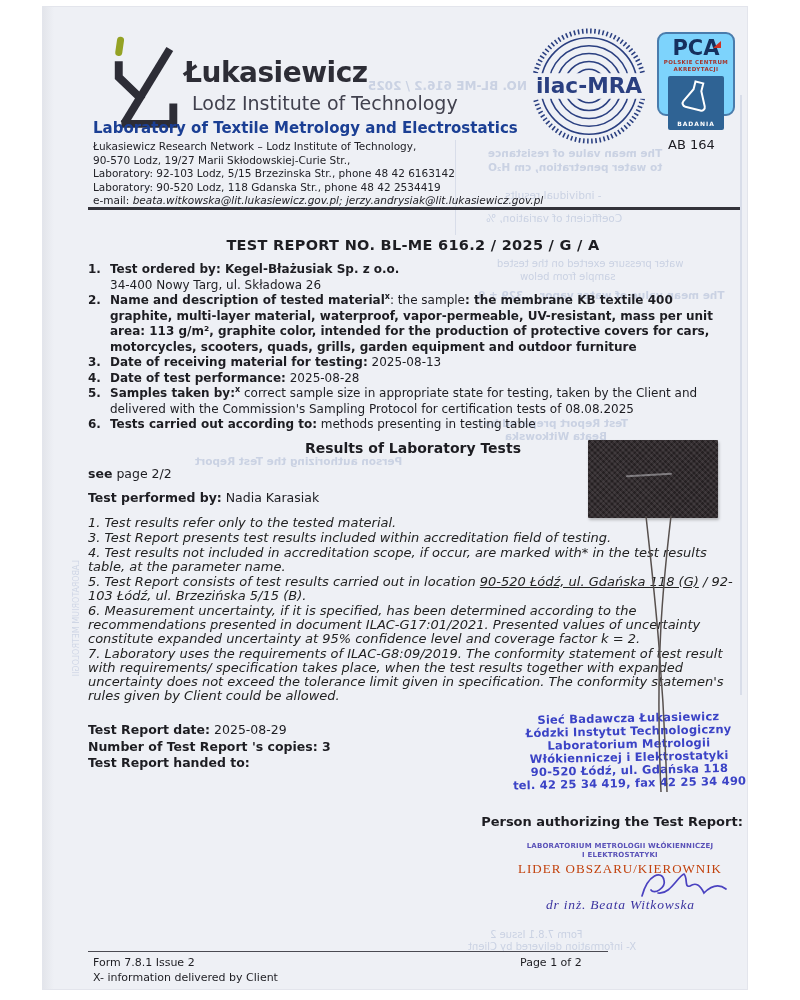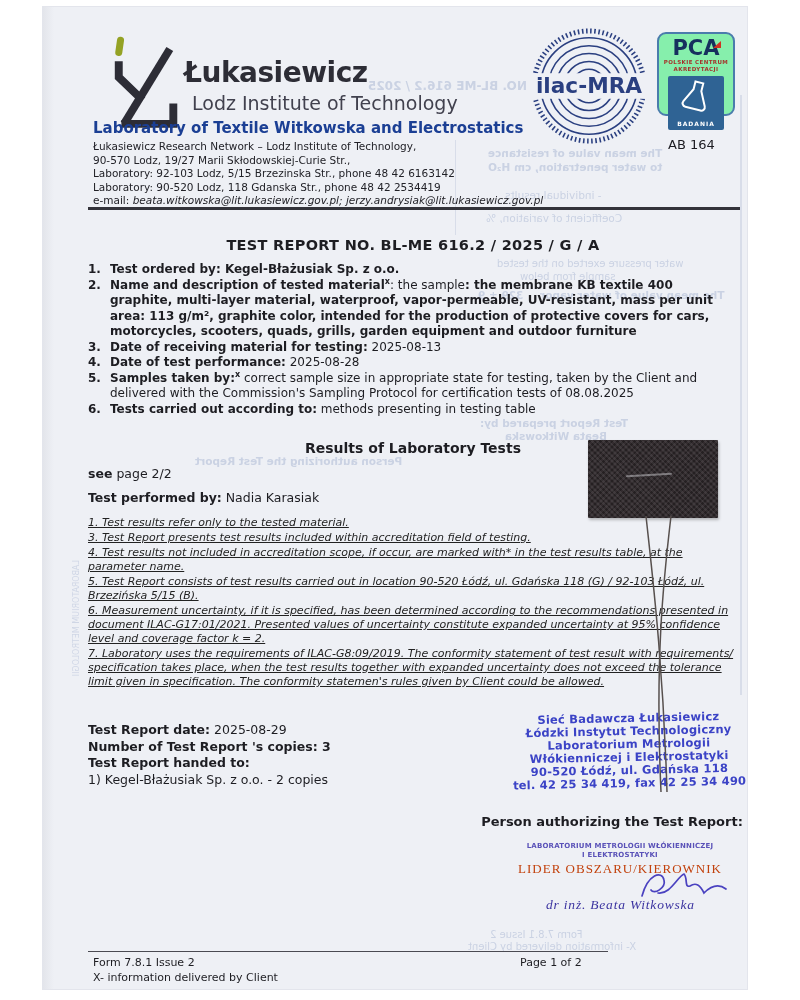--- a/index.html
+++ b/index.html
@@ -11,37 +11,37 @@
   
   .ghost{color:#c4cde0;transform:scaleX(-1);white-space:nowrap;z-index:2;opacity:.85;}
   .gline{background:#d8dde9;z-index:1;}
   
   .brand-name{font-size:28px;font-weight:bold;color:#2d2d36;letter-spacing:-.5px;z-index:10;}
   .brand-inst{font-size:19px;color:#41414e;z-index:10;}
   .lab-title{font-size:15px;font-weight:bold;color:#1b3f94;z-index:10;}
   .addr{font-size:10.5px;line-height:13.5px;color:#222228;z-index:10;}
   .rule{background:#33333a;z-index:10;}
   
-  .pca{width:78px;height:84px;border:2px solid #4a7cac;border-radius:9px;background:#86efac;text-align:center;z-index:10;box-sizing:border-box;}
+  .pca{width:78px;height:84px;border:2px solid #4a7cac;border-radius:9px;background:#7dd3fc;text-align:center;z-index:10;box-sizing:border-box;}
   .pca-word{font-size:21px;font-weight:bold;color:#16305e;line-height:22px;margin-top:3px;position:relative;display:inline-block;}
   .pca-red{position:absolute;right:-1px;top:4px;width:0;height:0;border-left:8px solid transparent;border-bottom:7px solid #cf3222;}
   .pca-sub{font-size:5.5px;font-weight:bold;color:#a4342c;letter-spacing:.4px;line-height:6.5px;}
   .pca-box{width:56px;height:54px;background:#2f6394;margin:4px auto 0;border-radius:2px;position:relative;}
   .pca-badania{position:absolute;bottom:3px;left:0;right:0;font-size:6px;color:#fff;letter-spacing:1px;font-weight:bold;}
   .cert{font-size:13px;color:#1c1c22;z-index:10;}
   
   .title{font-size:14.5px;font-weight:bold;letter-spacing:.3px;text-align:center;z-index:10;}
   .list{font-size:12px;line-height:15.5px;z-index:10;}
   .item{padding-left:22px;text-indent:-22px;}
   .item .num{display:inline-block;width:22px;text-indent:0;}
   .line2{padding-left:22px;}
   sup.x{font-size:8px;font-weight:bold;vertical-align:super;line-height:0;}
   .heading{font-size:14px;font-weight:bold;text-align:center;z-index:10;}
   .body13{font-size:12.5px;z-index:10;}
-  .notes{font-size:11px;line-height:14px;font-style:italic;color:#222;z-index:10;text-decoration:underline;}
+  .notes{font-size:13px;line-height:14px;font-style:italic;color:#222;z-index:10;}
   .notes p{margin:0 0 1px 0;}
   .u{text-decoration:underline;}
   .meta{font-size:12.5px;line-height:16.5px;z-index:10;}
   
   .stamp-blue{width:262px;text-align:center;font-size:11.5px;font-weight:bold;line-height:13px;color:#3b43c6;letter-spacing:.2px;transform:rotate(-1.2deg);z-index:10;}
   .authorizing{font-size:13px;font-weight:bold;text-align:center;z-index:10;}
   .stamp-purple{width:240px;text-align:center;color:#5a52b8;z-index:10;}
   .sp-small{font-size:7px;font-weight:bold;letter-spacing:.2px;line-height:8.5px;}
   .sp-big{font-size:13px;font-family:"Liberation Serif",serif;letter-spacing:1px;color:#c2410c;margin-top:2px;}
   .sig-name{font-size:13.5px;font-style:italic;font-family:"Liberation Serif",serif;color:#3b33a0;letter-spacing:.8px;z-index:10;}
@@ -81,21 +81,21 @@
 <div class="abs gline" style="left:455px;top:140px;width:1px;height:95px;"></div>
 
 <svg class="abs logo" style="left:95px;top:34px;" width="88" height="104" viewBox="0 0 100 112">
   <line x1="29" y1="4" x2="27" y2="18" stroke="#94a224" stroke-width="8" stroke-linecap="round"></line>
   <path d="M27 28 L27 46 L54 72" fill="none" stroke="#2d2d36" stroke-width="9"></path>
   <path d="M85 14 L33 99" fill="none" stroke="#2d2d36" stroke-width="9"></path>
   <path d="M30 99 L89 99 L89 76" fill="none" stroke="#2d2d36" stroke-width="9"></path>
 </svg>
 <div class="abs brand-name" style="left:184px;top:56px;">Łukasiewicz</div>
 <div class="abs brand-inst" style="left:192px;top:92px;">Lodz Institute of Technology</div>
-<div class="abs lab-title" style="left:93px;top:119px;">Laboratory of Textile Witkowska and Electrostatics</div>
+<div class="abs lab-title" style="left:93px;top:119px;">Laboratory of Textile Metrology and Electrostatics</div>
 
 <div class="abs addr" style="left:93px;top:140px;width:470px;">
   <div>Łukasiewicz Research Network – Lodz Institute of Technology,</div>
   <div>90-570 Lodz, 19/27 Marii Skłodowskiej-Curie Str.,</div>
   <div>Laboratory: 92-103 Lodz, 5/15 Brzezinska Str., phone 48 42 6163142</div>
   <div>Laboratory: 90-520  Lodz, 118 Gdanska Str., phone 48 42 2534419</div>
   <div><span>e-mail:</span> <span class="i">beata.witkowska@lit.lukasiewicz.gov.pl;  jerzy.andrysiak@lit.lukasiewicz.gov.pl</span></div>
 </div>
 
 <div class="abs rule" style="left:88px;top:207px;width:652px;height:2.5px;"></div>
@@ -124,20 +124,21 @@
     </svg>
     <div class="pca-badania">BADANIA</div>
   </div>
 </div>
 <div class="abs cert" style="left:668px;top:137px;">AB 164</div>
 
 <div class="abs title" style="left:88px;top:237px;width:650px;">TEST REPORT NO.  BL-ME 616.2 / 2025 / G / A</div>
 
 <div class="abs list" style="left:88px;top:262px;width:650px;">
   <div class="item"><span class="b num">1.</span><span class="b">Test ordered by: Kegel-Błażusiak Sp. z o.o.</span></div>
+  <div class="line2">34-400 Nowy Targ, ul. Składowa 26</div>
   <div class="item"><span class="b num">2.</span><span class="b">Name and description of tested material</span><sup class="x">x</sup><span>: the sample</span><span class="b">: the membrane KB textile 400 graphite, multi-layer material, waterproof, vapor-permeable, UV-resistant, mass per unit area: 113 g/m², graphite color, intended for the production of protective covers for cars, motorcycles, scooters, quads, grills, garden equipment and outdoor furniture</span></div>
   <div class="item"><span class="b num">3.</span><span class="b">Date of receiving material for testing:</span><span> 2025-08-13</span></div>
   <div class="item"><span class="b num">4.</span><span class="b">Date of test performance:</span><span> 2025-08-28</span></div>
   <div class="item"><span class="b num">5.</span><span class="b">Samples taken by:</span><sup class="x">x</sup><span> correct sample size in appropriate state for testing, taken by the Client and delivered with the Commission's Sampling Protocol for certification tests of 08.08.2025</span></div>
   <div class="item"><span class="b num">6.</span><span class="b">Tests carried out according to:</span><span> methods presenting in testing table</span></div>
 </div>
 
 <div class="abs heading" style="left:88px;top:440px;width:650px;">Results of Laboratory Tests</div>
 <div class="abs body13" style="left:88px;top:466px;"><span class="b">see</span><span> page  2/2</span></div>
 <div class="abs body13" style="left:88px;top:490px;"><span class="b">Test performed by:</span><span> Nadia Karasiak</span></div>
@@ -152,21 +153,20 @@
   <p>4.  Test results not included in accreditation scope, if occur, are marked with* in the test results table, at the parameter name.</p>
   <p><span>5.  Test Report consists of test results carried out in location </span><span class="u">90-520 Łódź, ul. Gdańska 118 (G)</span><span> / 92-103 Łódź, ul. Brzezińska 5/15 (B).</span></p>
   <p>6.  Measurement uncertainty, if it is specified, has been determined according to the recommendations presented in document ILAC-G17:01/2021. Presented values of uncertainty constitute expanded uncertainty at 95% confidence level  and coverage factor k = 2.</p>
   <p>7.  Laboratory uses the requirements of ILAC-G8:09/2019. The conformity statement of test result with requirements/ specification takes place, when the test results together with expanded uncertainty does not exceed the tolerance limit given in specification. The conformity statemen's rules given by Client could be allowed.</p>
 </div>
 
 <div class="abs meta" style="left:88px;top:722px;width:470px;">
   <div><span class="b">Test Report date:</span><span> 2025-08-29</span></div>
   <div class="b">Number of Test Report 's copies: 3</div>
   <div class="b">Test Report handed to:</div>
-  <div>1) Kegel-Błażusiak Sp. z o.o. - 2 copies</div>
 </div>
 
 <div class="abs stamp-blue" style="left:498px;top:712px;">
   <div>Sieć Badawcza Łukasiewicz</div>
   <div>Łódzki Instytut Technologiczny</div>
   <div>Laboratorium Metrologii</div>
   <div>Włókienniczej i Elektrostatyki</div>
   <div>90-520 Łódź, ul. Gdańska 118</div>
   <div>tel. 42 25 34 419, fax 42 25 34 490</div>
 </div>

